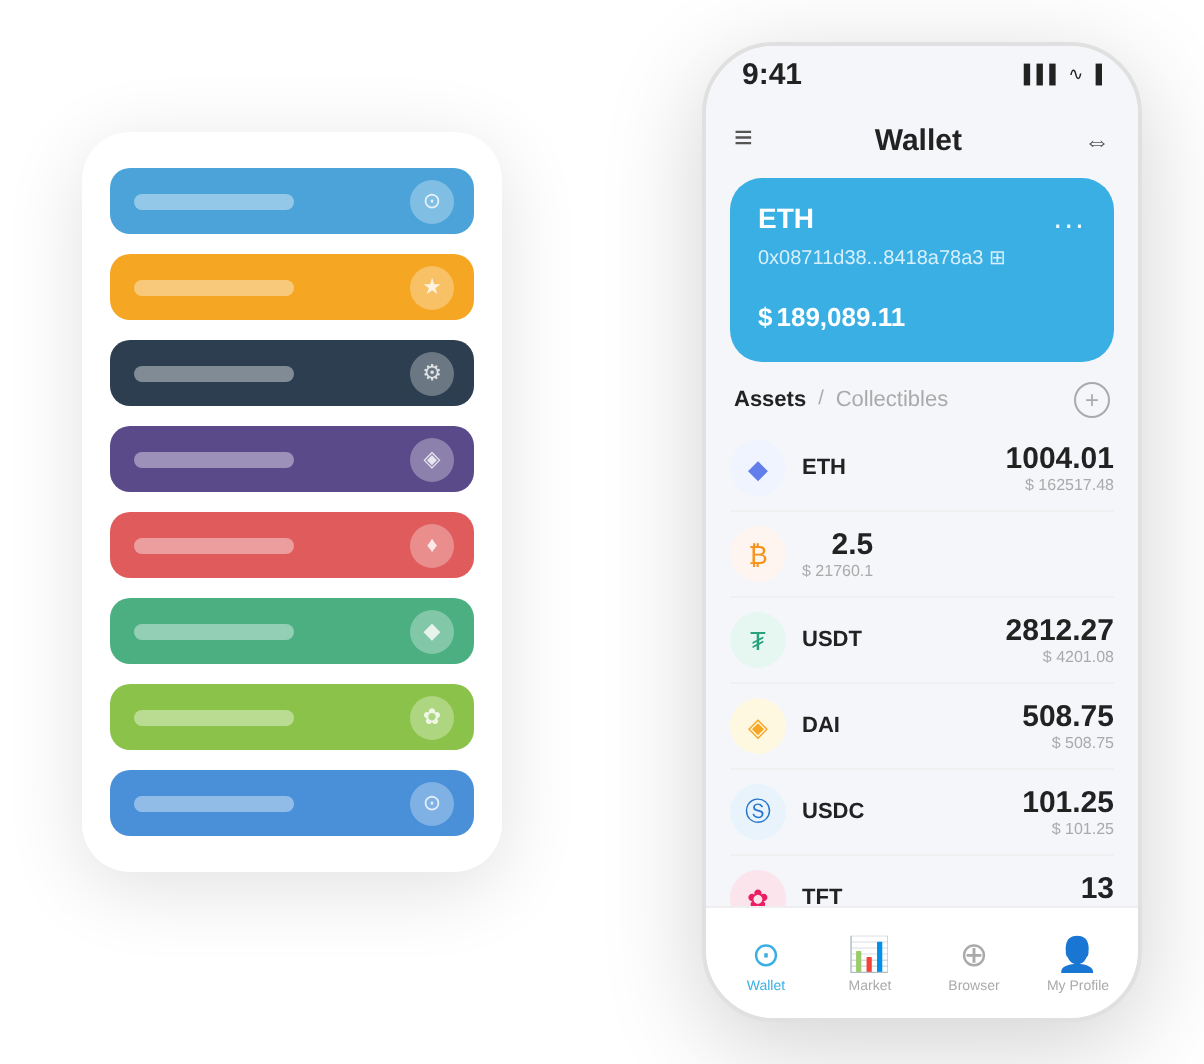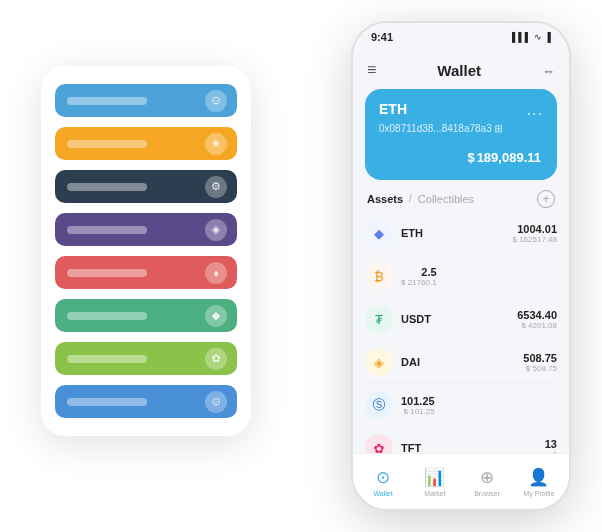--- a/index.html
+++ b/index.html
@@ -101,21 +101,21 @@
     .status-bar {
       height: 28px;
       background: #f5f6fa;
       display: flex;
       align-items: center;
       justify-content: space-between;
       padding: 0 18px 0 18px;
       flex-shrink: 0;
     }
     .status-time {
-      font-size: 11px;
+      font-size: 15px;
       font-weight: 600;
       color: #222;
     }
     .status-icons {
       display: flex;
       align-items: center;
       gap: 3px;
       font-size: 9px;
       color: #222;
     }
@@ -171,21 +171,21 @@
       color: rgba(255,255,255,0.9);
     }
     .eth-card-address {
       font-size: 10px;
       color: rgba(255,255,255,0.8);
       margin-bottom: 8px;
     }
     .eth-card-balance {
       font-size: 22px;
       font-weight: 700;
-      text-align: right;
+      text-align: left;
     }
     .eth-card-balance span {
       font-size: 13px;
       margin-right: 2px;
     }
 
     
     .assets-tabs {
       display: flex;
       align-items: center;
@@ -259,21 +259,21 @@
     .asset-name {
       font-size: 11px;
       font-weight: 600;
       color: #222;
     }
 
     .asset-amounts {
       text-align: right;
     }
     .asset-amount {
-      font-size: 11px;
+      font-size: 15px;
       font-weight: 600;
       color: #222;
     }
     .asset-usd {
       font-size: 8px;
       color: #aaa;
     }
 
     
     .logo-eth   { background: #f0f4ff; color: #627eea; }
@@ -414,36 +414,39 @@
         <div class="asset-amount">2.5</div>
         <div class="asset-usd">$ 21760.1</div>
       </div>
     </div>
         <div class="asset-item">
       <div class="asset-logo logo-usdt">₮</div>
       <div class="asset-info">
         <div class="asset-name">USDT</div>
       </div>
       <div class="asset-amounts">
-        <div class="asset-amount">6534.40</div>
+        <div class="asset-amount">2812.27</div>
         <div class="asset-usd">$ 4201.08</div>
       </div>
     </div>
         <div class="asset-item">
       <div class="asset-logo logo-dai">◈</div>
       <div class="asset-info">
         <div class="asset-name">DAI</div>
       </div>
       <div class="asset-amounts">
         <div class="asset-amount">508.75</div>
         <div class="asset-usd">$ 508.75</div>
       </div>
     </div>
         <div class="asset-item">
       <div class="asset-logo logo-usdc">Ⓢ</div>
+      <div class="asset-info">
+        <div class="asset-name">USDC</div>
+      </div>
       <div class="asset-amounts">
         <div class="asset-amount">101.25</div>
         <div class="asset-usd">$ 101.25</div>
       </div>
     </div>
         <div class="asset-item">
       <div class="asset-logo logo-tft">✿</div>
       <div class="asset-info">
         <div class="asset-name">TFT</div>
       </div>

